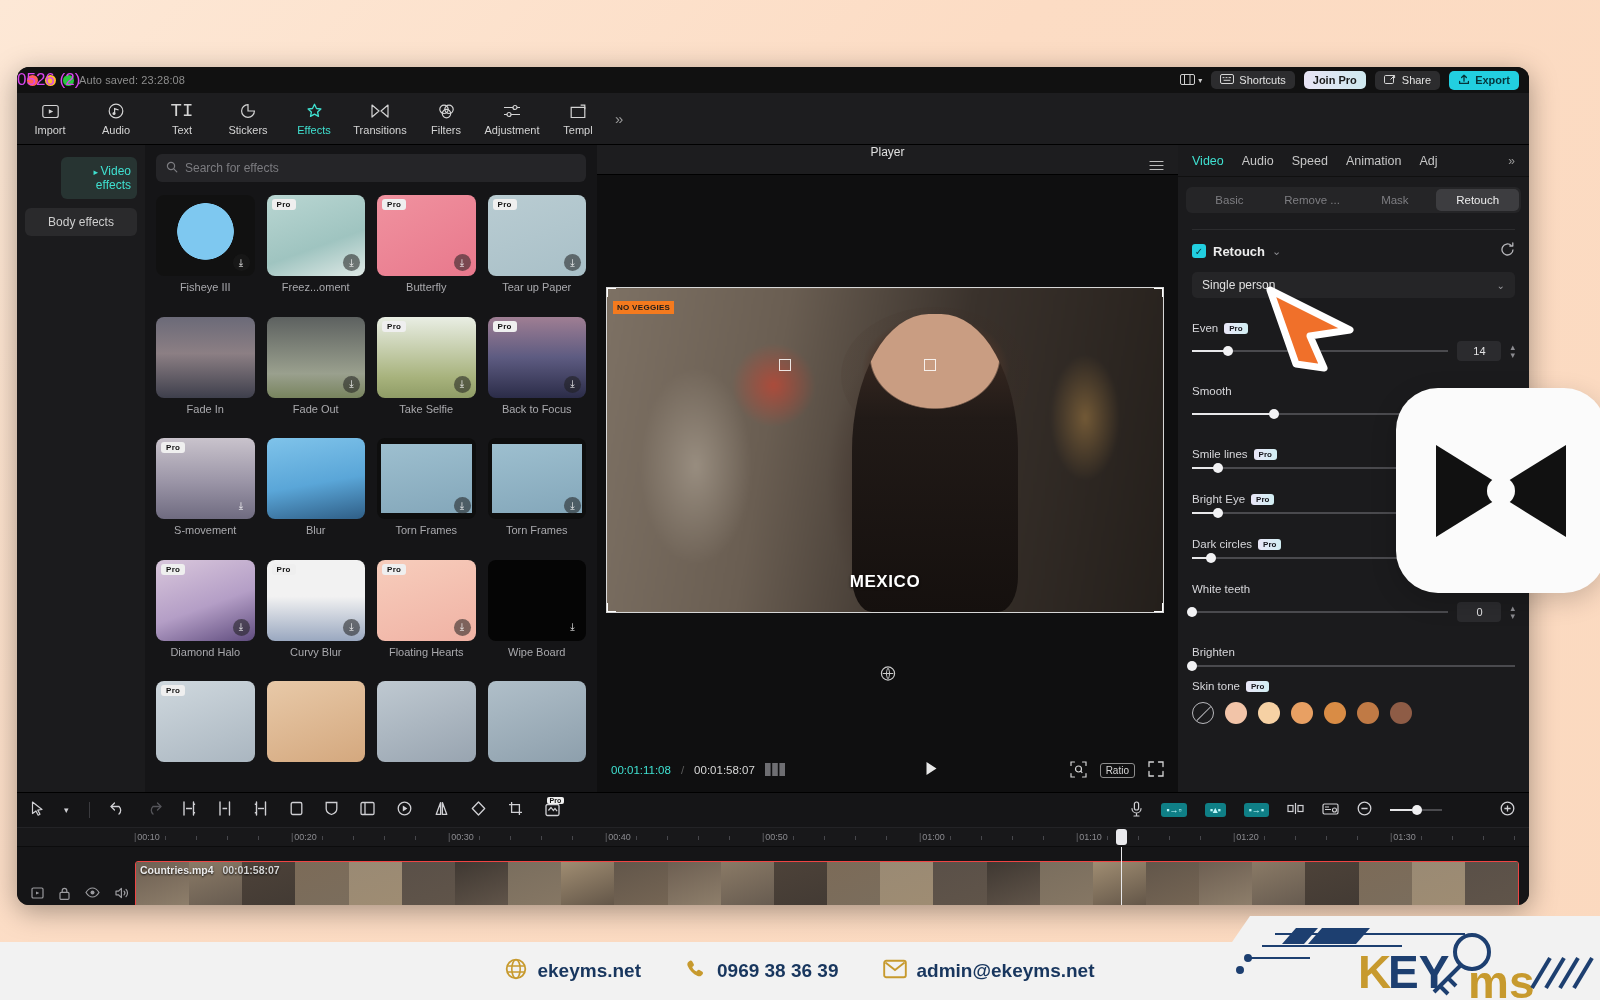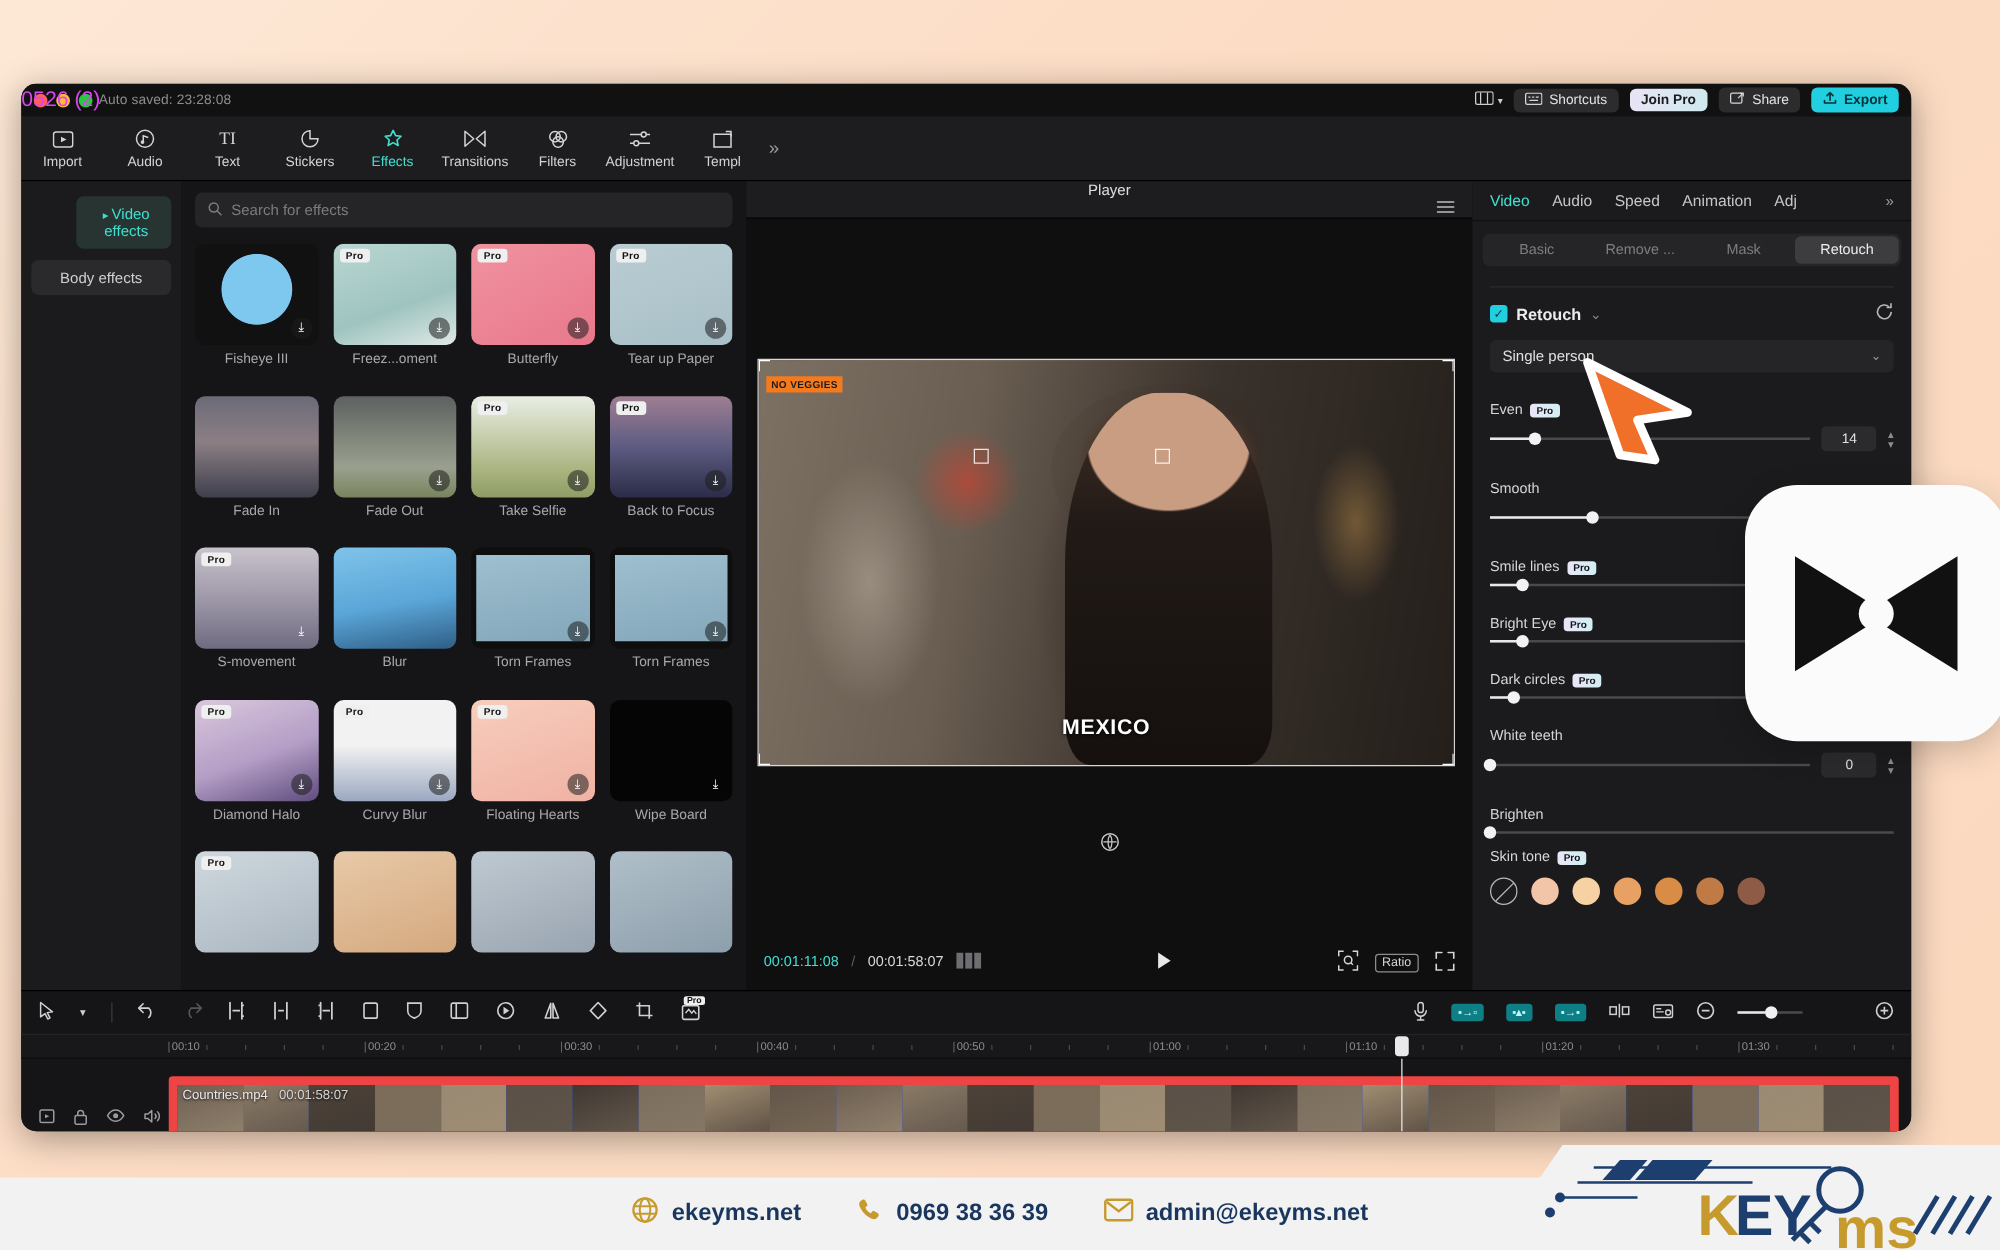--- a/index.html
+++ b/index.html
@@ -78,21 +78,21 @@
 
   
   .body-row { display: flex; height: 647px; }
 
   
   .leftcol { width: 128px; background: #1b1b1d; padding: 12px 8px; }
   .cat {
     border-radius: 6px; font-size: 12px; padding: 7px 6px;
     color: #cfcfcf; margin-bottom: 9px; text-align: center;
   }
-  .cat.active { background: #273432; color: #3fe0d0; text-align: center; padding-left: 10px; margin-left: 36px;}
+  .cat.active { background: #273432; color: #3fe0d0; text-align: right; padding-left: 10px; margin-left: 36px;}
   .cat.active::before { content: "▸ "; font-size: 9px; }
   .cat.plain { background: #2a2a2c; }
 
   
   .fxpanel { width: 452px; background: #151517; padding: 9px 11px 0 11px; }
   .search {
     height: 28px; background: #252528; border-radius: 6px;
     display: flex; align-items: center; gap: 7px; padding: 0 10px;
     color: #7c7c80; font-size: 12px;
   }
@@ -299,22 +299,23 @@
   .tick { position: absolute; top: 4px; color: #8b8b90; font-size: 9px; }
   .tick::before { content:"|"; margin-right: 1px; color:#6d6d72; }
   .minor { position:absolute; top:8px; width:1px; height:4px; background:#47474c; }
   .tracks { position: relative; height: 158px; }
   .track-ctl {
     position: absolute; left: 14px; top: 40px;
     display: flex; gap: 15px; color: #9b9b9f; font-size: 11px;
   }
   .clip {
     position: absolute; left: 118px; top: 14px; right: 10px; height: 68px;
-    background: #1d4ed8; border: 7px solid #ef4444; border-radius: 3px;
+    background: #15803d; border: 1px solid #ef4444; border-radius: 3px;
     overflow: hidden;
+    font-weight: bold;
   }
   .clip-label {
     position: absolute; left: 4px; top: 2px; z-index: 3;
     color: #eaeaea; font-size: 10.5px; text-shadow: 0 1px 2px rgba(0,0,0,.9);
   }
   .clip-label .dur { color: #d5d5d5; margin-left: 6px; }
   .filmstrip { position: absolute; inset: 0; display: flex; }
   .frame { flex: 1; height: 100%; }
   .playhead { position: absolute; left: 1104px; top: 0; bottom: 0; width: 1px; background: #e9e9ec; z-index: 6; }
   .playhead::before {
@@ -412,21 +413,21 @@
       <span class="glyph">
         <svg width="16" height="16" viewBox="0 0 16 16">
             <circle cx="8" cy="8" r="6.8" fill="none" stroke="#d4d4d4" stroke-width="1.2"></circle>
             <path d="M6.6 10.6V5.6l4 1.4" stroke="#d4d4d4" stroke-width="1.2" fill="none"></path>
             <circle cx="6" cy="10.6" r="1.5" fill="#d4d4d4"></circle>
           </svg>
       </span>
       <span>Audio</span>
     </div>
     <div class="ribbon-item">
-      <span class="glyph" style="font-size:14px;font-family:Liberation Serif, serif;">TI</span>
+      <span class="glyph" style="font-size:19px;font-family:Liberation Mono, monospace;">TI</span>
       <span>Text</span>
     </div>
     <div class="ribbon-item">
       <span class="glyph">
         <svg width="16" height="16" viewBox="0 0 16 16">
             <path d="M14.4 8A6.4 6.4 0 1 1 8 1.6v6.4z" fill="none" stroke="#d4d4d4" stroke-width="1.2"></path>
           </svg>
       </span>
       <span>Stickers</span>
     </div>

